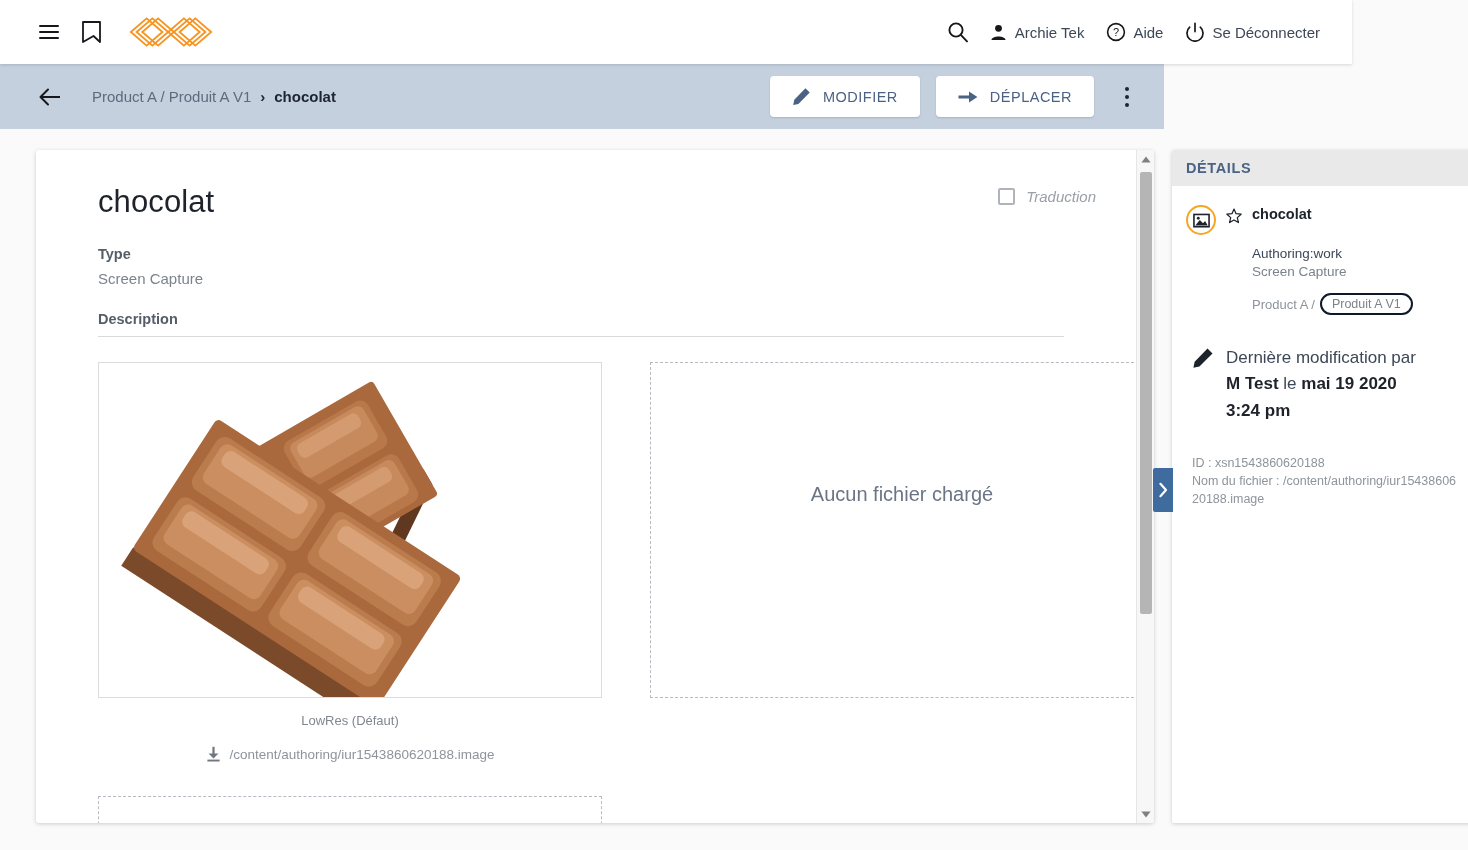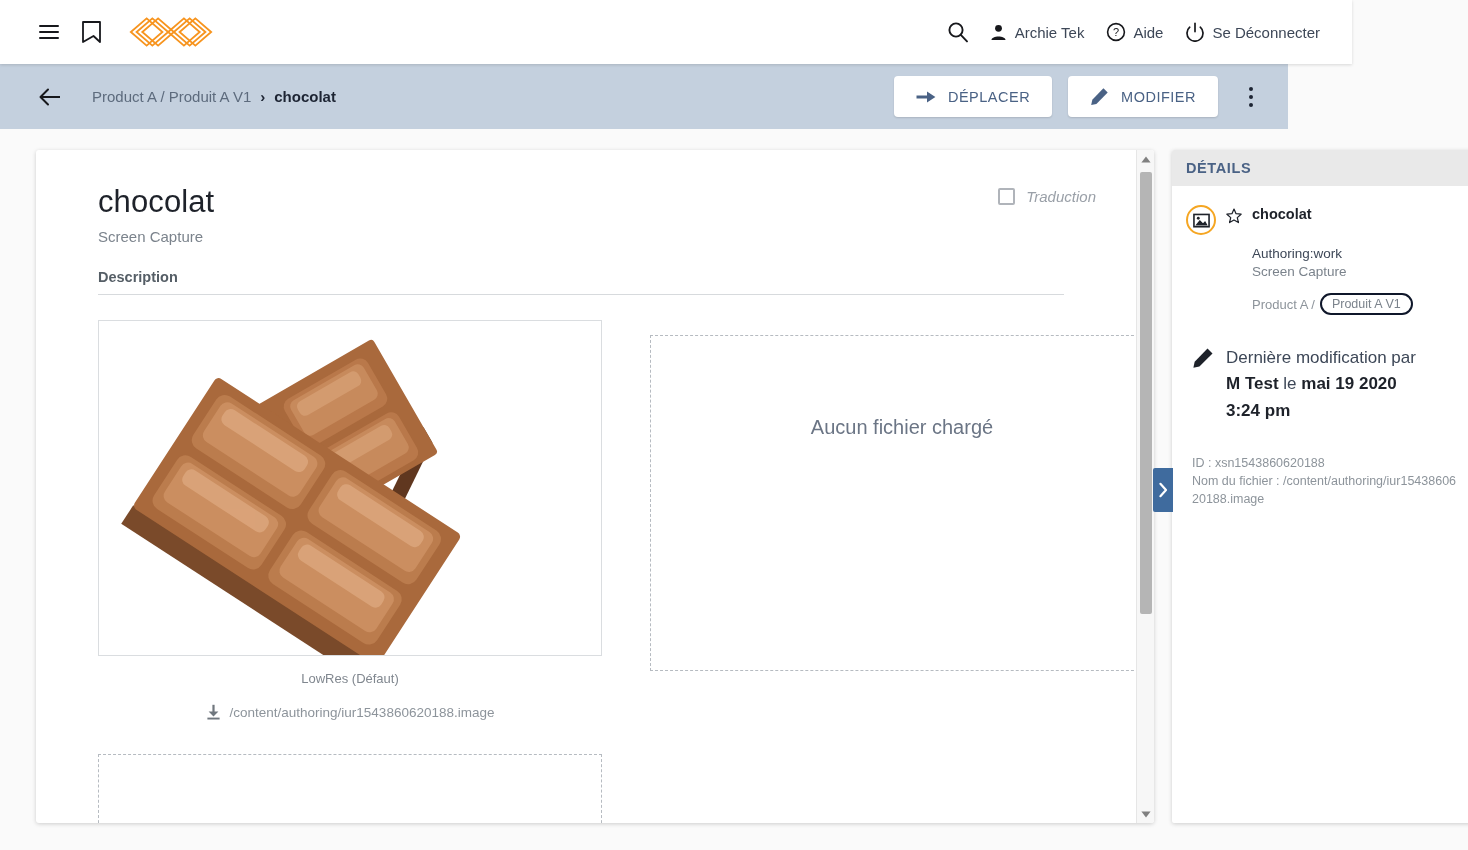--- a/index.html
+++ b/index.html
@@ -41,21 +41,21 @@
   .tb-item {
     display: flex; align-items: center; gap: 7px;
     padding: 7px 10px; cursor: pointer; border-radius: 3px;
     font-size: 15px; color: #3e4a5c; white-space: nowrap;
   }
   .tb-item .lbl { font-size: 15px; color: #3d4757; }
 
   
   .crumbbar {
     position: absolute; left: 0; top: 64px;
-    width: 1288px; height: 65px;
+    width: 1164px; height: 65px;
     background: #c4d0de;
     display: flex; align-items: center;
     z-index: 5;
   }
   .back-arrow { margin-left: 34px; width: 32px; height: 32px; display:flex; align-items:center; justify-content:center; cursor: pointer; }
   .crumbs { margin-left: 26px; display: flex; align-items: center; gap: 9px; font-size: 15px; }
   .crumb-muted { color: #5d6b7d; cursor: pointer; }
   .crumb-sep { color: #1d2433; font-weight: bold; font-size: 15px; }
   .crumb-current { color: #1d2433; font-weight: bold; }
 
@@ -106,21 +106,21 @@
   .asset-box { width: 504px; }
   .thumb-frame {
     width: 504px; height: 336px;
     border: 1px solid #dadde0; background: #ffffff;
     position: relative; overflow: hidden; cursor: pointer;
   }
   .empty-frame {
     width: 504px; height: 336px;
     border: 1px dashed #b6bbc1; background: #ffffff;
     display: flex; align-items: flex-start; justify-content: center;
-    padding-top: 80px; cursor: pointer; margin-top: 15px;
+    padding-top: 120px; cursor: pointer;
   }
   .empty-frame .msg { font-size: 20px; color: #6b7585; }
   .asset-caption { text-align: center; font-size: 13px; color: #80878f; margin-top: 15px; }
   .dl-row {
     display: flex; align-items: center; justify-content: center; gap: 9px;
     margin-top: 18px; cursor: pointer;
   }
   .dl-row .path { font-size: 13.5px; color: #8d949b; }
 
   .bottom-drop {
@@ -270,52 +270,53 @@
     </div>
 
     <div class="crumbs">
       <span class="crumb-muted">Product A / Produit A V1</span>
       <span class="crumb-sep">›</span>
       <span class="crumb-current">chocolat</span>
     </div>
 
     <div class="crumb-actions">
       <button class="act-btn">
+        <svg width="19" height="19" viewBox="0 0 19 19">
+          <path d="M13.4 1.3 L17.7 5.6 L6.4 16.9 L1.2 18 L2.3 12.7 Z" fill="#4a6285"></path>
+        </svg>
+        <span>MODIFIER</span>
+      </button>
+
+      <button class="act-btn">
         <svg width="20" height="16" viewBox="0 0 20 16">
           <line x1="0.5" y1="8" x2="13" y2="8" stroke="#4a6285" stroke-width="3"></line>
           <polygon points="11,2.4 19.4,8 11,13.6" fill="#4a6285"></polygon>
         </svg>
         <span>DÉPLACER</span>
-      </button>
-
-      <button class="act-btn">
-        <svg width="19" height="19" viewBox="0 0 19 19">
-          <path d="M13.4 1.3 L17.7 5.6 L6.4 16.9 L1.2 18 L2.3 12.7 Z" fill="#4a6285"></path>
-        </svg>
-        <span>MODIFIER</span>
       </button>
 
       <div class="kebab">
           <i></i>
           <i></i>
           <i></i>
         </div>
     </div>
   </div>
 
   <div class="main-card">
     <div class="card-inner">
 
       <h1 class="doc-title">chocolat</h1>
 
       <div class="translation">
         <span class="chkbox"></span>
         <span class="t-lbl">Traduction</span>
       </div>
 
+      <div class="field-label">Type</div>
       <div class="field-value">Screen Capture</div>
 
       <div class="desc-wrap">
         <div class="desc-label">Description</div>
         <div class="desc-rule"></div>
       </div>
 
       <div class="asset-row">
 
         <div class="asset-box">

